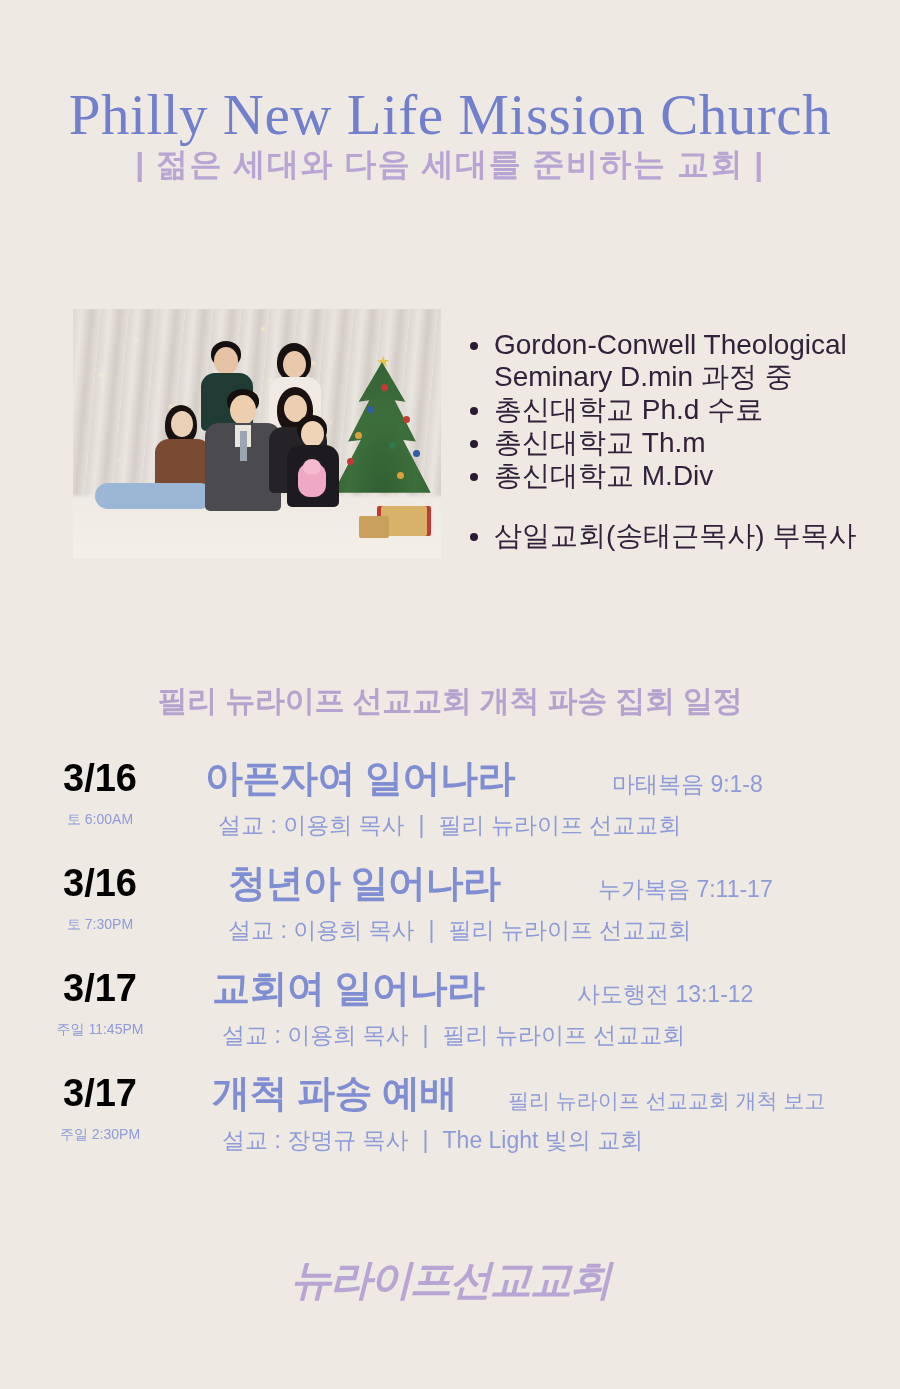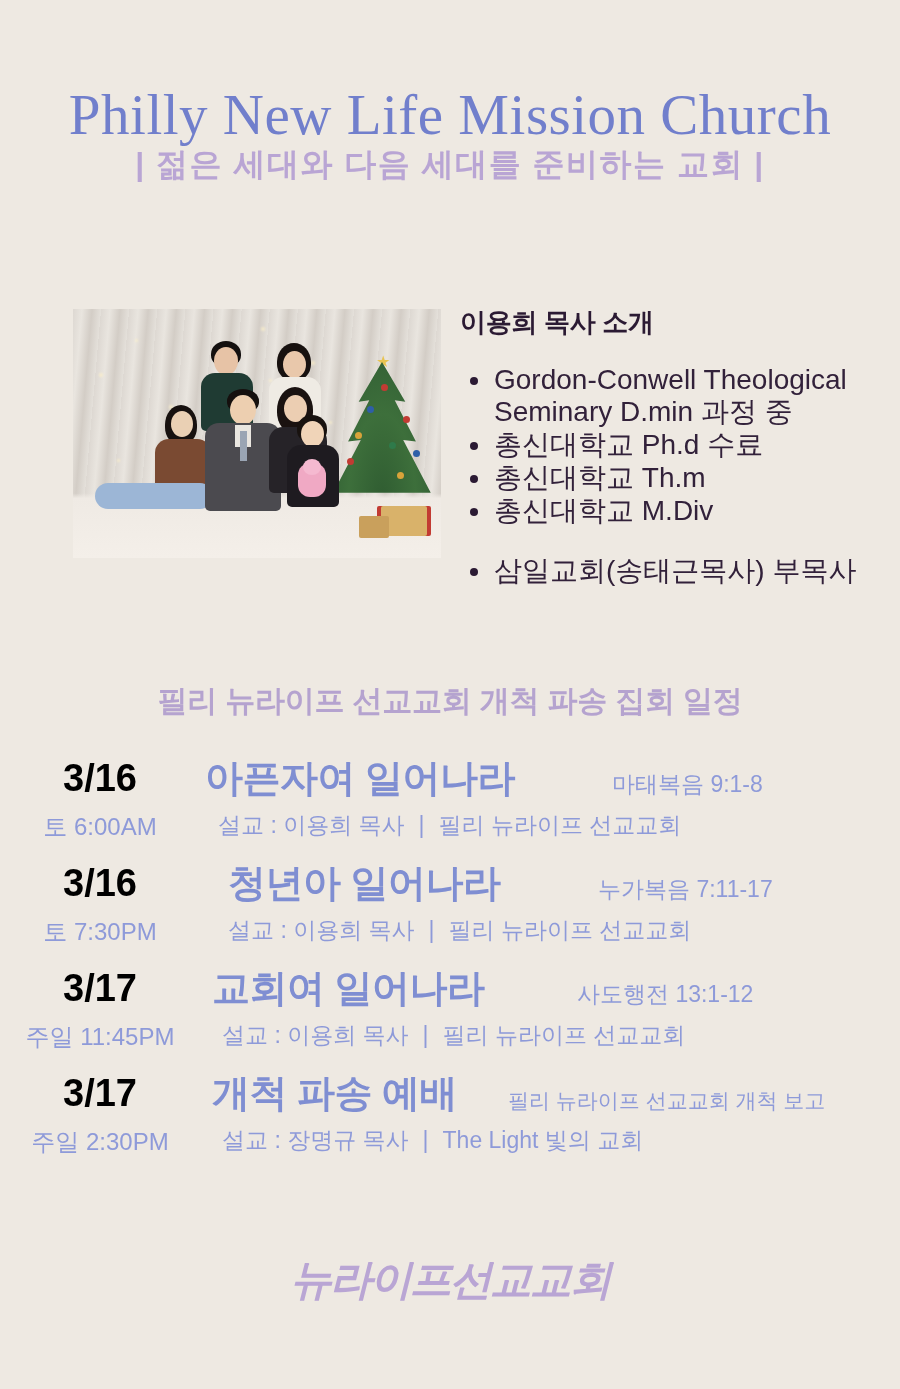--- a/index.html
+++ b/index.html
@@ -180,21 +180,21 @@
     font-weight: bold;
     color: #000000;
     letter-spacing: 0px;
   }
   .row .daytime {
     position: absolute;
     left: 0;
     top: 58px;
     width: 200px;
     text-align: center;
-    font-size: 24px;
+    font-size: 14px;
     color: #8e9ad9;
   }
   .row .sermon {
     position: absolute;
     left: 205px;
     top: 0px;
     font-size: 38px;
     font-weight: bold;
     color: #7f8ed2;
     letter-spacing: -0.5px;
@@ -324,21 +324,20 @@
           <div class="head" style="left:16px;top:6px;width:23px;height:26px;background:#f0d4b8;"></div>
           <div class="body-sh" style="left:2px;top:30px;width:52px;height:62px;background:#1e1b20;"></div>
           <div style="position:absolute;left:13px;top:48px;width:28px;height:34px;border-radius:12px;background:#f0a9c4;"></div>
           <div style="position:absolute;left:18px;top:44px;width:18px;height:16px;border-radius:50%;background:#f5b9d0;"></div>
         </div>
 
       </div>
     </div>
 
     <div class="bio">
-      <div class="bio-title">이용희 목사 소개</div>
       <ul class="bio-list">
         <li>Gordon-Conwell Theological Seminary D.min 과정 중</li>
         <li>총신대학교 Ph.d 수료</li>
         <li>총신대학교 Th.m</li>
         <li>총신대학교 M.Div</li>
         <li class="spaced">삼일교회(송태근목사) 부목사</li>
       </ul>
     </div>
   </div>
 

